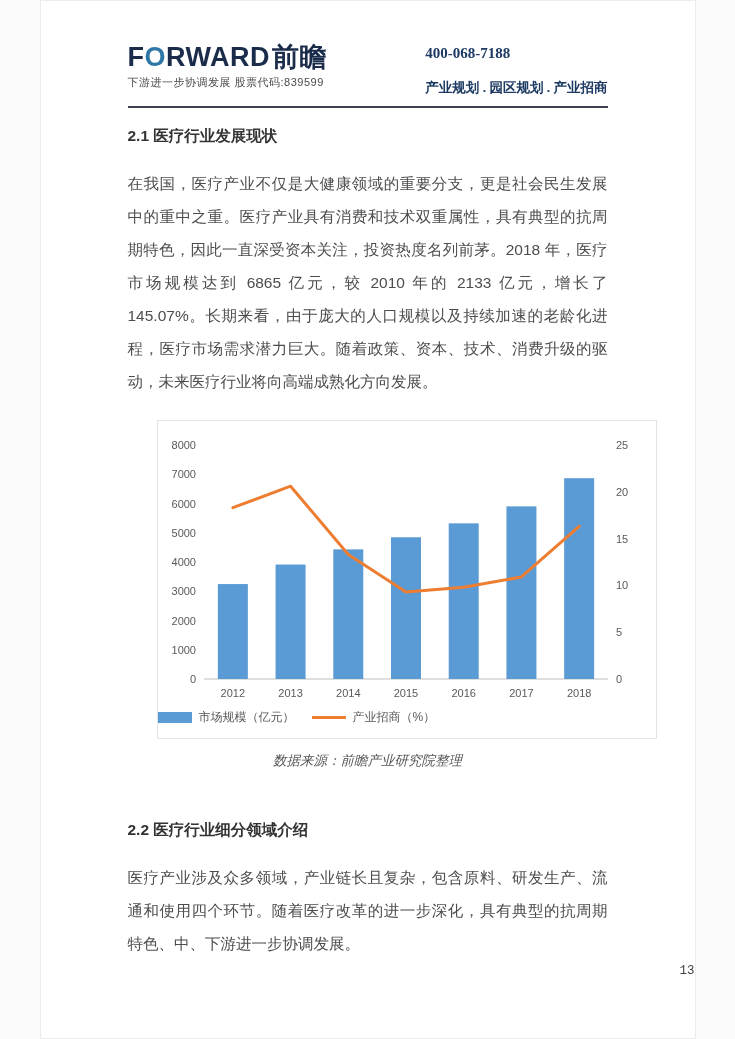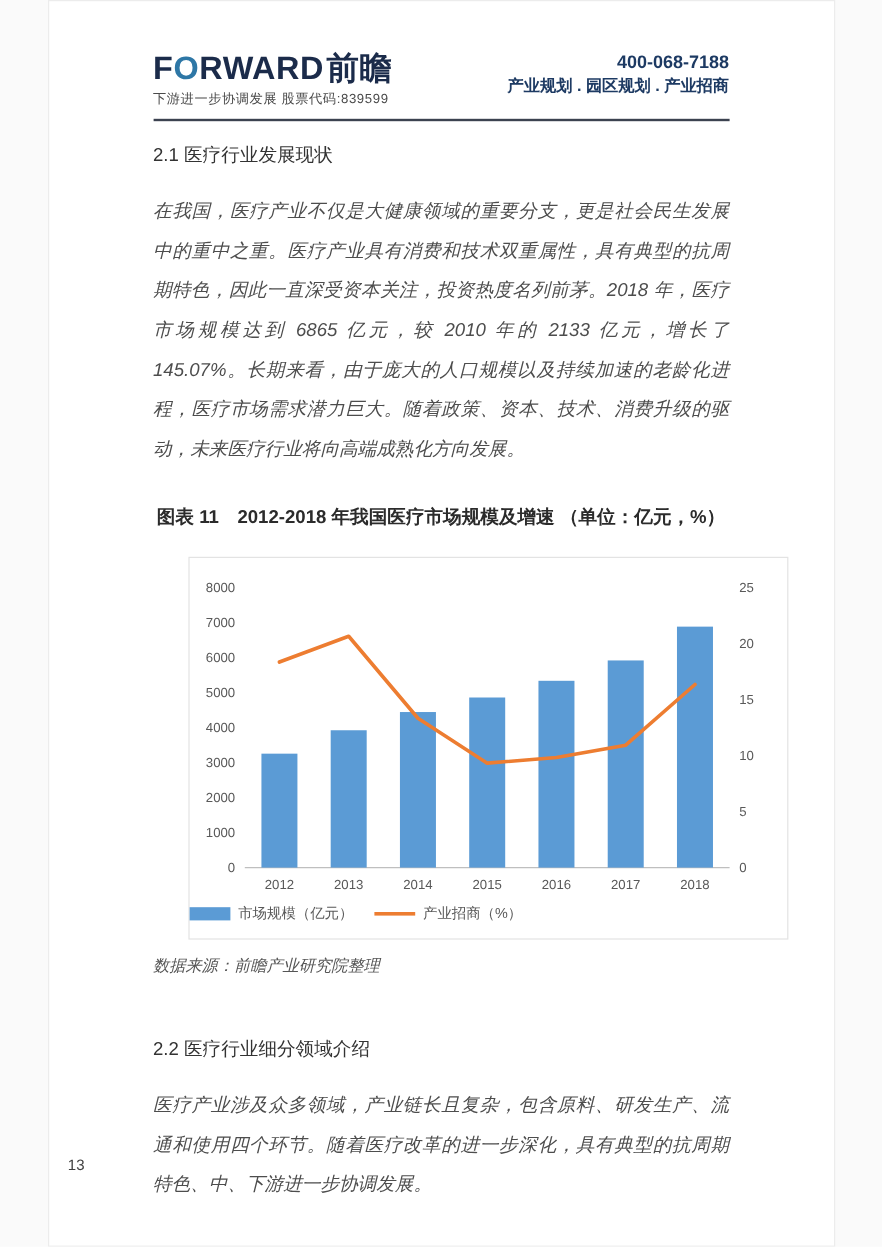--- a/index.html
+++ b/index.html
@@ -20,38 +20,37 @@
     padding-top:42px;
     display:flex;
     justify-content:space-between;
     align-items:flex-start;
   }
   .logo-line{font-size:27px;font-weight:bold;letter-spacing:.5px;line-height:28px;}
   .logo-f,.logo-rest{color:#1b2b4a;}
   .logo-o{color:#2e77a6;}
   .logo-cn{color:#1b2b4a;margin-left:2px;}
   .tagline{font-size:11px;color:#4a4a4a;margin-top:4px;letter-spacing:.5px;}
-  .contact{text-align:right;}
+  .contact{font-family:Liberation Serif, serif;}
   .phone{font-size:15px;font-weight:bold;color:#1d3a63;line-height:20px;}
-  .services{font-size:13.5px;font-weight:bold;color:#1d3a63;margin-top:0;}
+  .services{font-size:13.5px;font-weight:bold;color:#1d3a63;margin-top:16px;}
   .header-rule{border:none;border-top:2px solid #3c4250;margin:9px 0 0 0;}
   
   .section-heading{
     margin:18px 0 0 0;
     font-size:15.5px;
-    font-weight:normal;
+    font-weight:bold;
     color:#333333;
   }
   .body-paragraph{
     margin:20px 0 0 0;
     font-size:15.5px;
     line-height:33px;
     text-align:justify;
     color:#4d4d4d;
-    font-style:italic;
   }
   
   .figure-title{
     margin-top:30px;
     text-align:center;
     font-size:15.5px;
     font-weight:bold;
     color:#2b2b2b;
   }
   .chart-box{
@@ -66,32 +65,33 @@
   .legend{
     display:flex;justify-content:flex-start;align-items:center;
     gap:7px;
     padding:0 0 12px 0;
     font-size:12px;color:#595959;
   }
   .swatch-bar{display:inline-block;width:34px;height:11px;}
   .swatch-line{display:inline-block;width:34px;height:3px;margin-left:10px;}
   .source-line{
     margin-top:13px;
-    text-align:left;
+    text-align:center;
     font-style:italic;
     font-size:13.5px;
     color:#555555;
   }
   .section-2{margin-top:50px;}
   .page-number{
     position:absolute;
-    left:16px;right:0;bottom:60px;
-    text-align:left;
+    left:0;right:0;bottom:60px;
+    text-align:right;
     font-size:12.5px;
     color:#404040;
+    font-family:Liberation Mono, monospace;
   }
 </style>
 </head>
 <body>
 
 <div class="page">
 
   <div class="header">
     <div class="logo-block">
       <div class="logo-line">
@@ -104,21 +104,20 @@
       <div class="services">产业规划 . 园区规划 . 产业招商</div>
     </div>
   </div>
   <hr class="header-rule">
 
   <div class="section-1">
     <h2 class="section-heading">2.1 医疗行业发展现状</h2>
     <p class="body-paragraph">在我国，医疗产业不仅是大健康领域的重要分支，更是社会民生发展中的重中之重。医疗产业具有消费和技术双重属性，具有典型的抗周期特色，因此一直深受资本关注，投资热度名列前茅。2018 年，医疗市场规模达到 6865 亿元，较 2010 年的 2133 亿元，增长了 145.07%。长期来看，由于庞大的人口规模以及持续加速的老龄化进程，医疗市场需求潜力巨大。随着政策、资本、技术、消费升级的驱动，未来医疗行业将向高端成熟化方向发展。</p>
   </div>
 
-  <div class="figure-title">图表 11　2012-2018 年我国医疗市场规模及增速 （单位：亿元，%）</div>
 
   <div class="chart-box">
     <svg id="chart-svg" class="chart-svg" width="498" height="280" viewBox="0 0 498 280">
         <text x="38" y="254" text-anchor="end" font-size="11" font-family="Liberation Sans, DejaVu Sans, sans-serif" fill="#595959">0</text>
         <text x="38" y="224.75" text-anchor="end" font-size="11" font-family="Liberation Sans, DejaVu Sans, sans-serif" fill="#595959">1000</text>
         <text x="38" y="195.5" text-anchor="end" font-size="11" font-family="Liberation Sans, DejaVu Sans, sans-serif" fill="#595959">2000</text>
         <text x="38" y="166.25" text-anchor="end" font-size="11" font-family="Liberation Sans, DejaVu Sans, sans-serif" fill="#595959">3000</text>
         <text x="38" y="137" text-anchor="end" font-size="11" font-family="Liberation Sans, DejaVu Sans, sans-serif" fill="#595959">4000</text>
         <text x="38" y="107.75" text-anchor="end" font-size="11" font-family="Liberation Sans, DejaVu Sans, sans-serif" fill="#595959">5000</text>
         <text x="38" y="78.5" text-anchor="end" font-size="11" font-family="Liberation Sans, DejaVu Sans, sans-serif" fill="#595959">6000</text>

